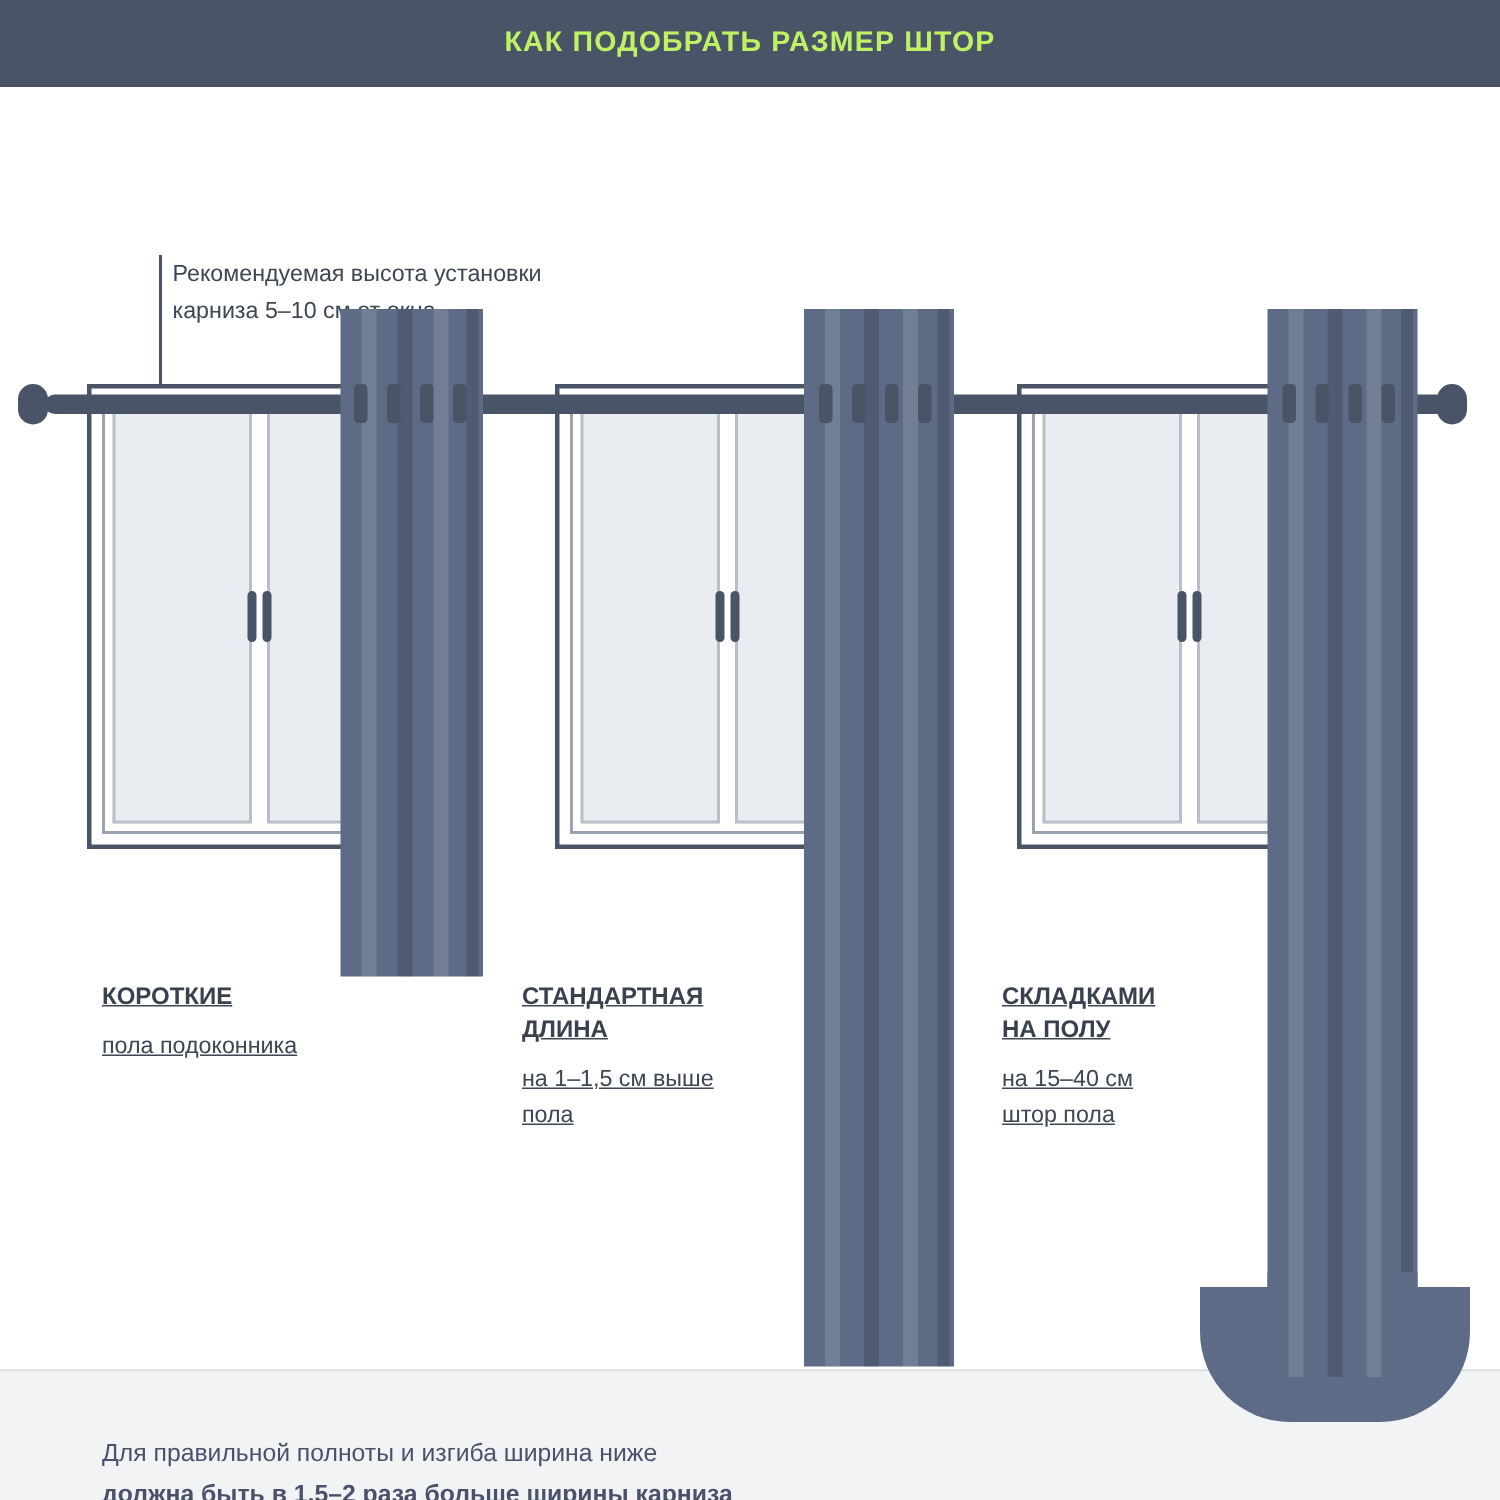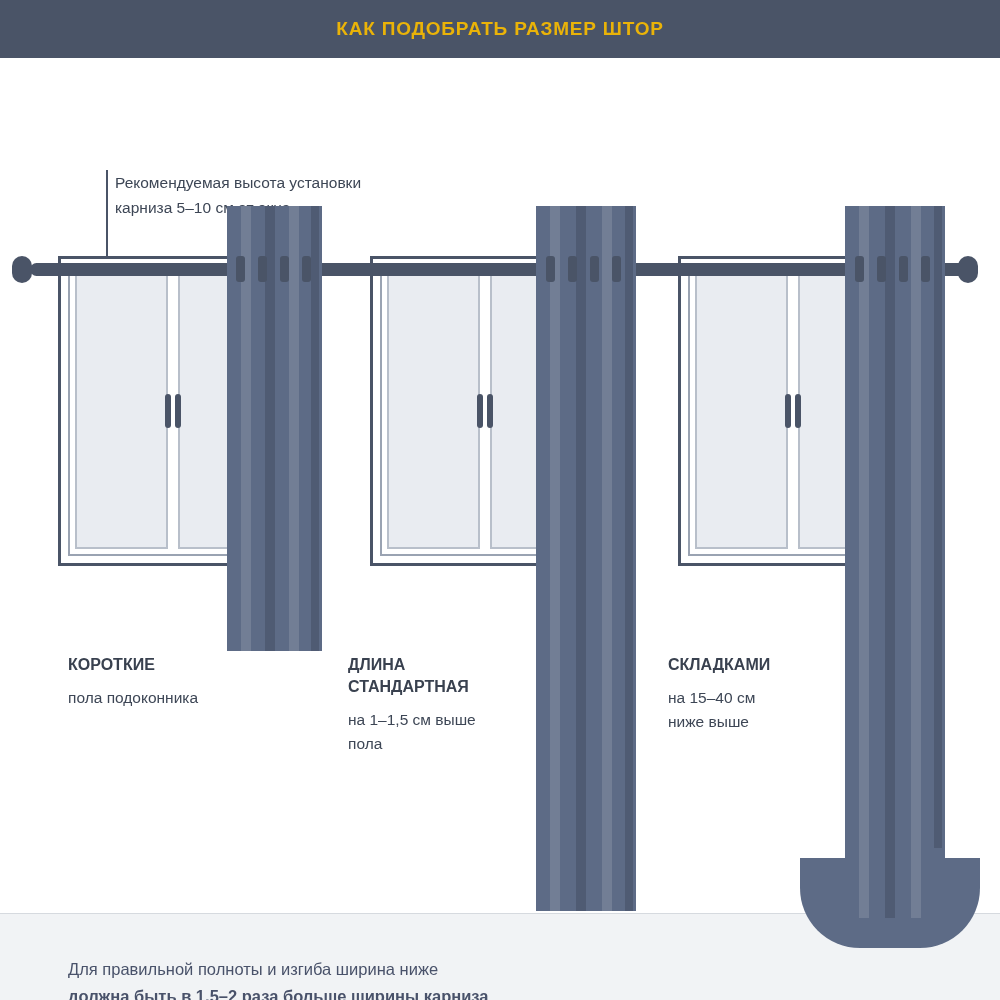--- a/index.html
+++ b/index.html
@@ -20,21 +20,21 @@
   .header {
     position: absolute;
     left: 0; top: 0;
     width: 1000px; height: 58px;
     background: #4a5467;
     display: flex;
     align-items: center;
     justify-content: center;
   }
   .header-title {
-    color: #eab308;
+    color: #bef264;
     font-size: 19px;
     font-weight: bold;
     letter-spacing: 0.8px;
     text-transform: uppercase;
   }
 
   
   .canvas {
     position: absolute;
     left: 0; top: 58px;
@@ -195,20 +195,21 @@
   .pool {
     position: absolute;
     background: #5d6b86;
     border-radius: 0 0 60px 60px;
   }
 
   
   .label-block {
     position: absolute;
     width: 230px;
+    text-decoration: underline;
   }
   .label-title {
     font-size: 16px;
     font-weight: bold;
     line-height: 22px;
     text-transform: uppercase;
     color: #39414f;
     margin-bottom: 10px;
   }
   .label-desc {
@@ -327,36 +328,37 @@
     <div class="label-title">
       <div>КОРОТКИЕ</div>
     </div>
     <div class="label-desc">
       <div>пола подоконника</div>
     </div>
   </div>
 
   <div class="label-block" style="left:348px; top:596px;">
     <div class="label-title">
+      <div>СТАНДАРТНАЯ</div>
       <div>ДЛИНА</div>
-      <div>СТАНДАРТНАЯ</div>
     </div>
     <div class="label-desc">
       <div>на 1–1,5 см выше</div>
       <div>пола</div>
     </div>
   </div>
 
   <div class="label-block" style="left:668px; top:596px;">
     <div class="label-title">
       <div>СКЛАДКАМИ</div>
+      <div>НА ПОЛУ</div>
     </div>
     <div class="label-desc">
       <div>на 15–40 см</div>
-      <div>ниже выше</div>
+      <div>штор пола</div>
     </div>
   </div>
 
   <div class="footer-text">
     <div class="l1">Для правильной полноты и изгиба ширина ниже</div>
     <div class="l2">должна быть в 1,5–2 раза больше ширины карниза</div>
   </div>
 
 </div>
 

